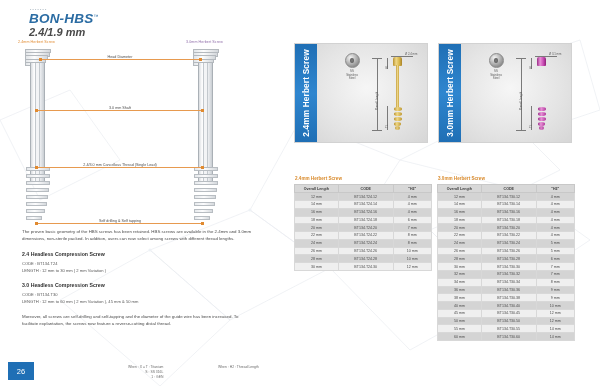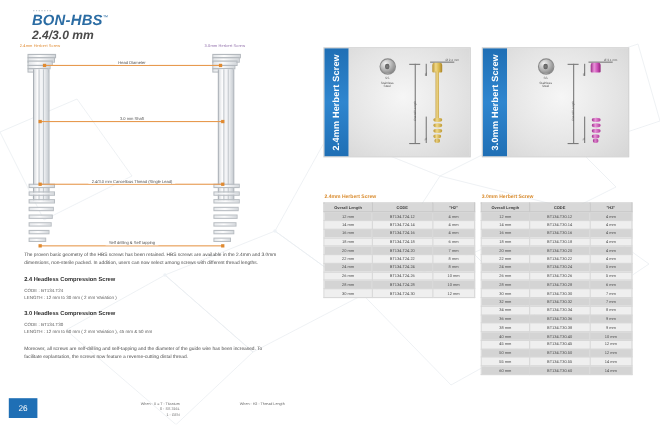--- a/index.html
+++ b/index.html
@@ -128,21 +128,21 @@
       <circle cx="330" cy="268" r="1.6"></circle>
     <circle cx="430" cy="230" r="1.6"></circle>
       <circle cx="250" cy="210" r="1.6"></circle>
   </g>
 </svg>
 
 <div class="page">
 
   <div class="brand-dots">▪▪▪▪▪▪▪</div>
   <div class="brand"><span>BON-HBS</span><span class="tm">™</span></div>
-  <div class="subtitle">2.4/3.0 mm</div>
+  <div class="subtitle">2.4/1.9 mm</div>
 
   <div class="drawing">
     <div class="tag-left">2.4mm Herbert Screw</div>
     <div class="tag-right">3.0mm Herbert Screw</div>
 
     <div class="screw left">
       <div class="headblock">
         <i style="top:0;width:24px;"></i>
           <i style="top:3.2px;width:23px;"></i>
         <i style="top:6.4px;width:21px;"></i>

